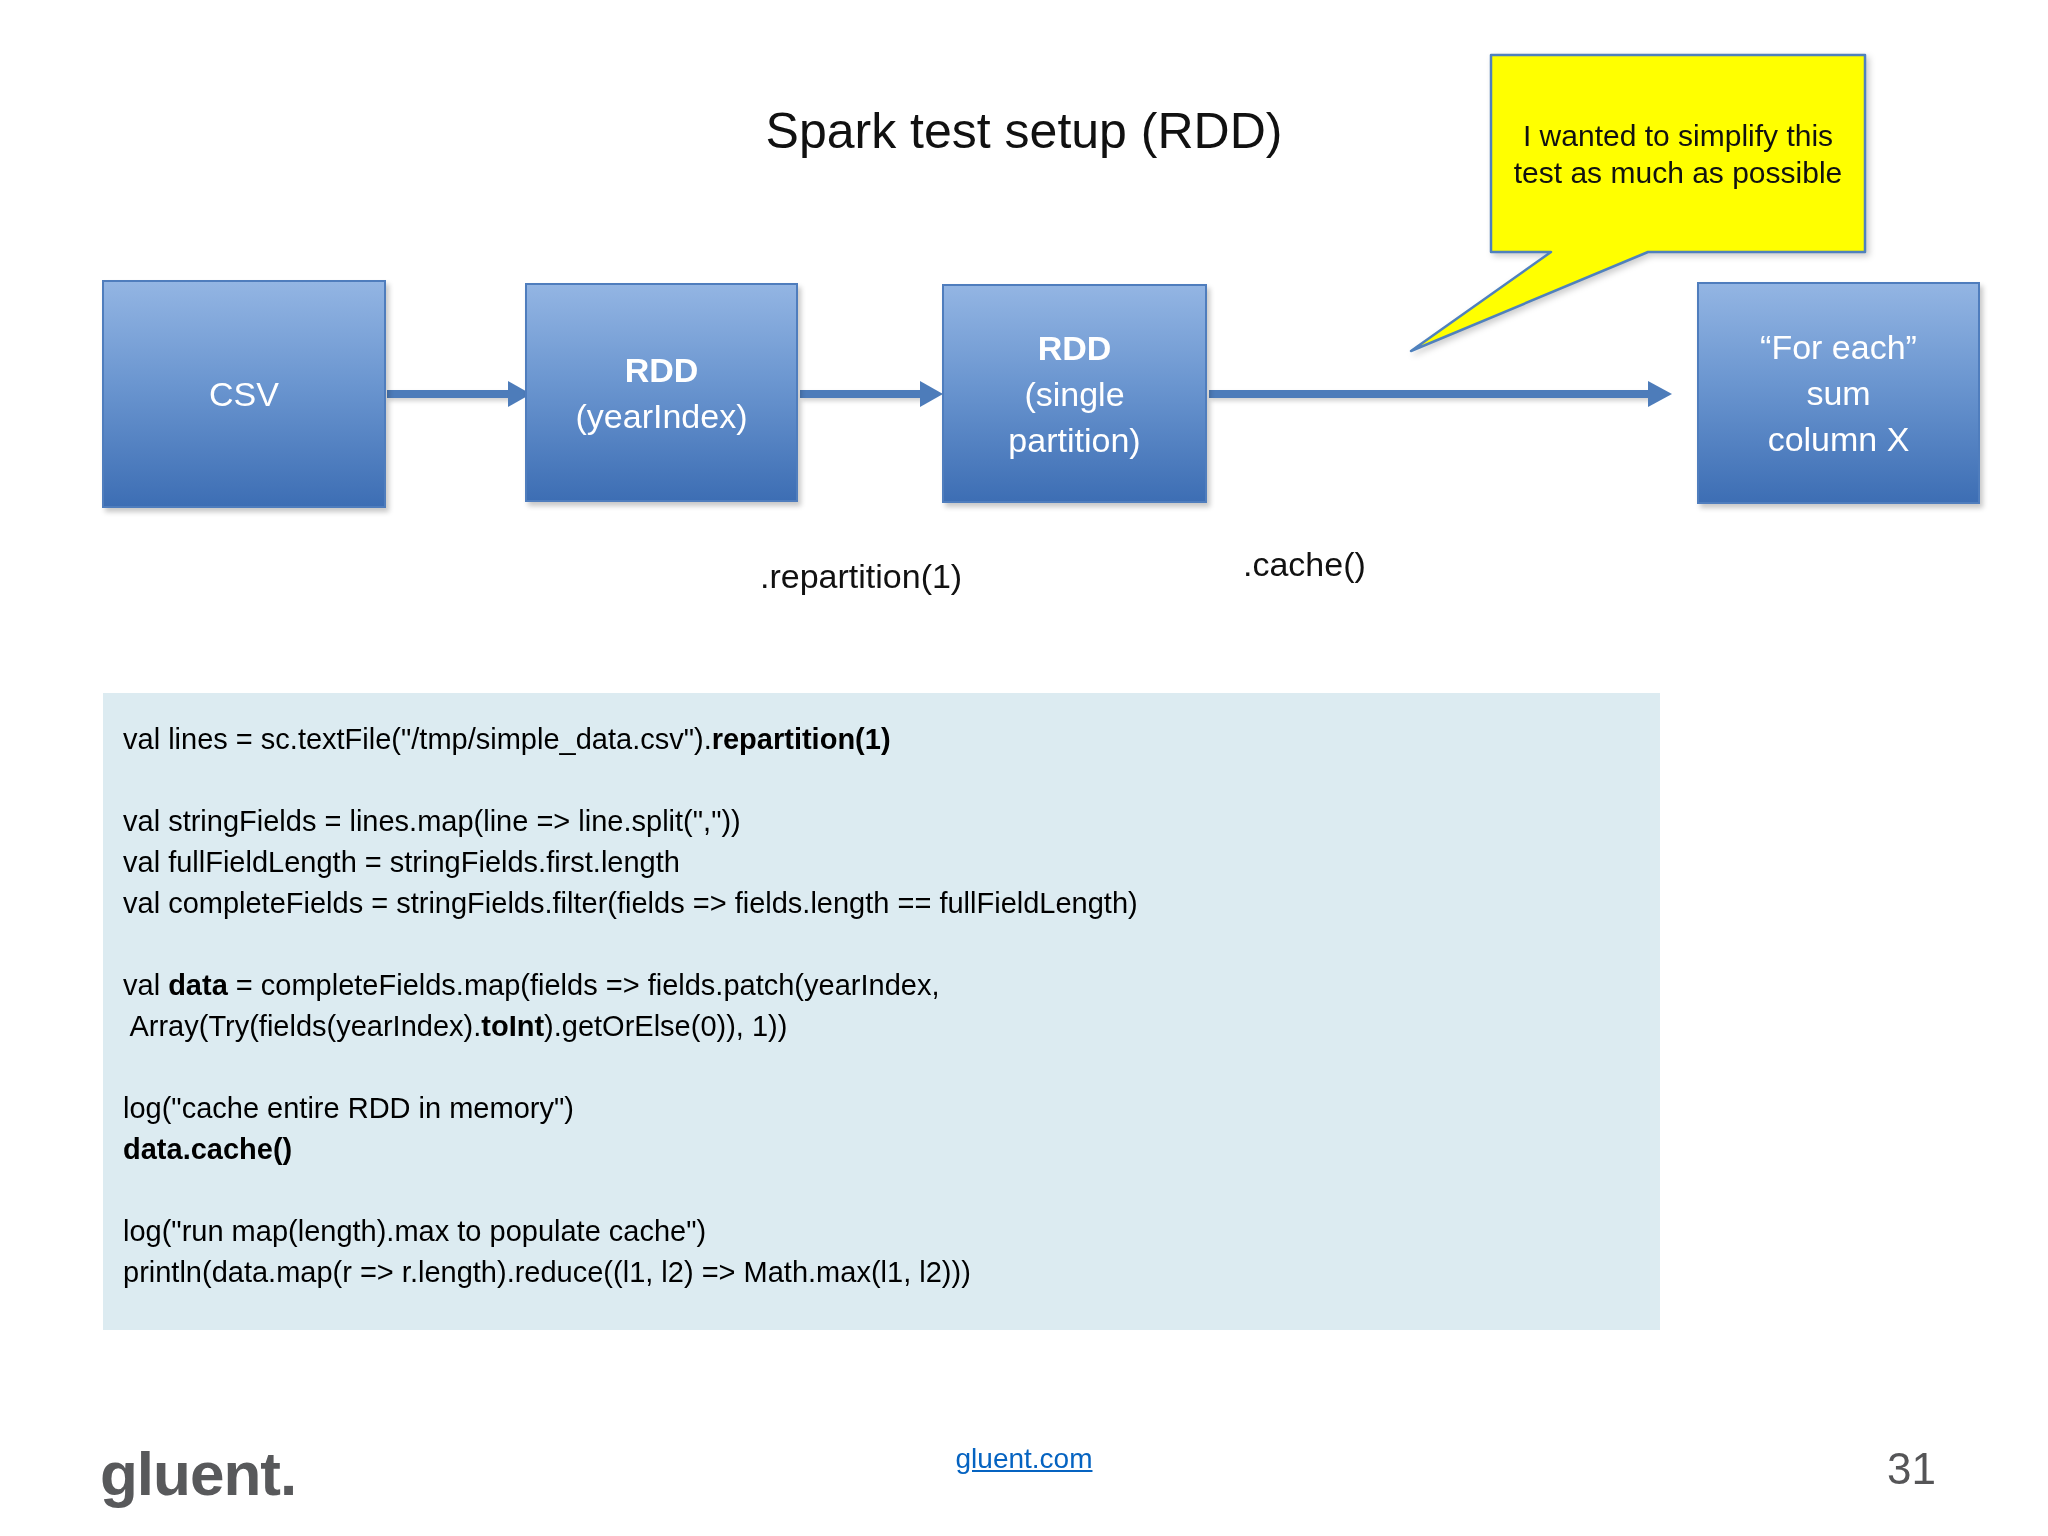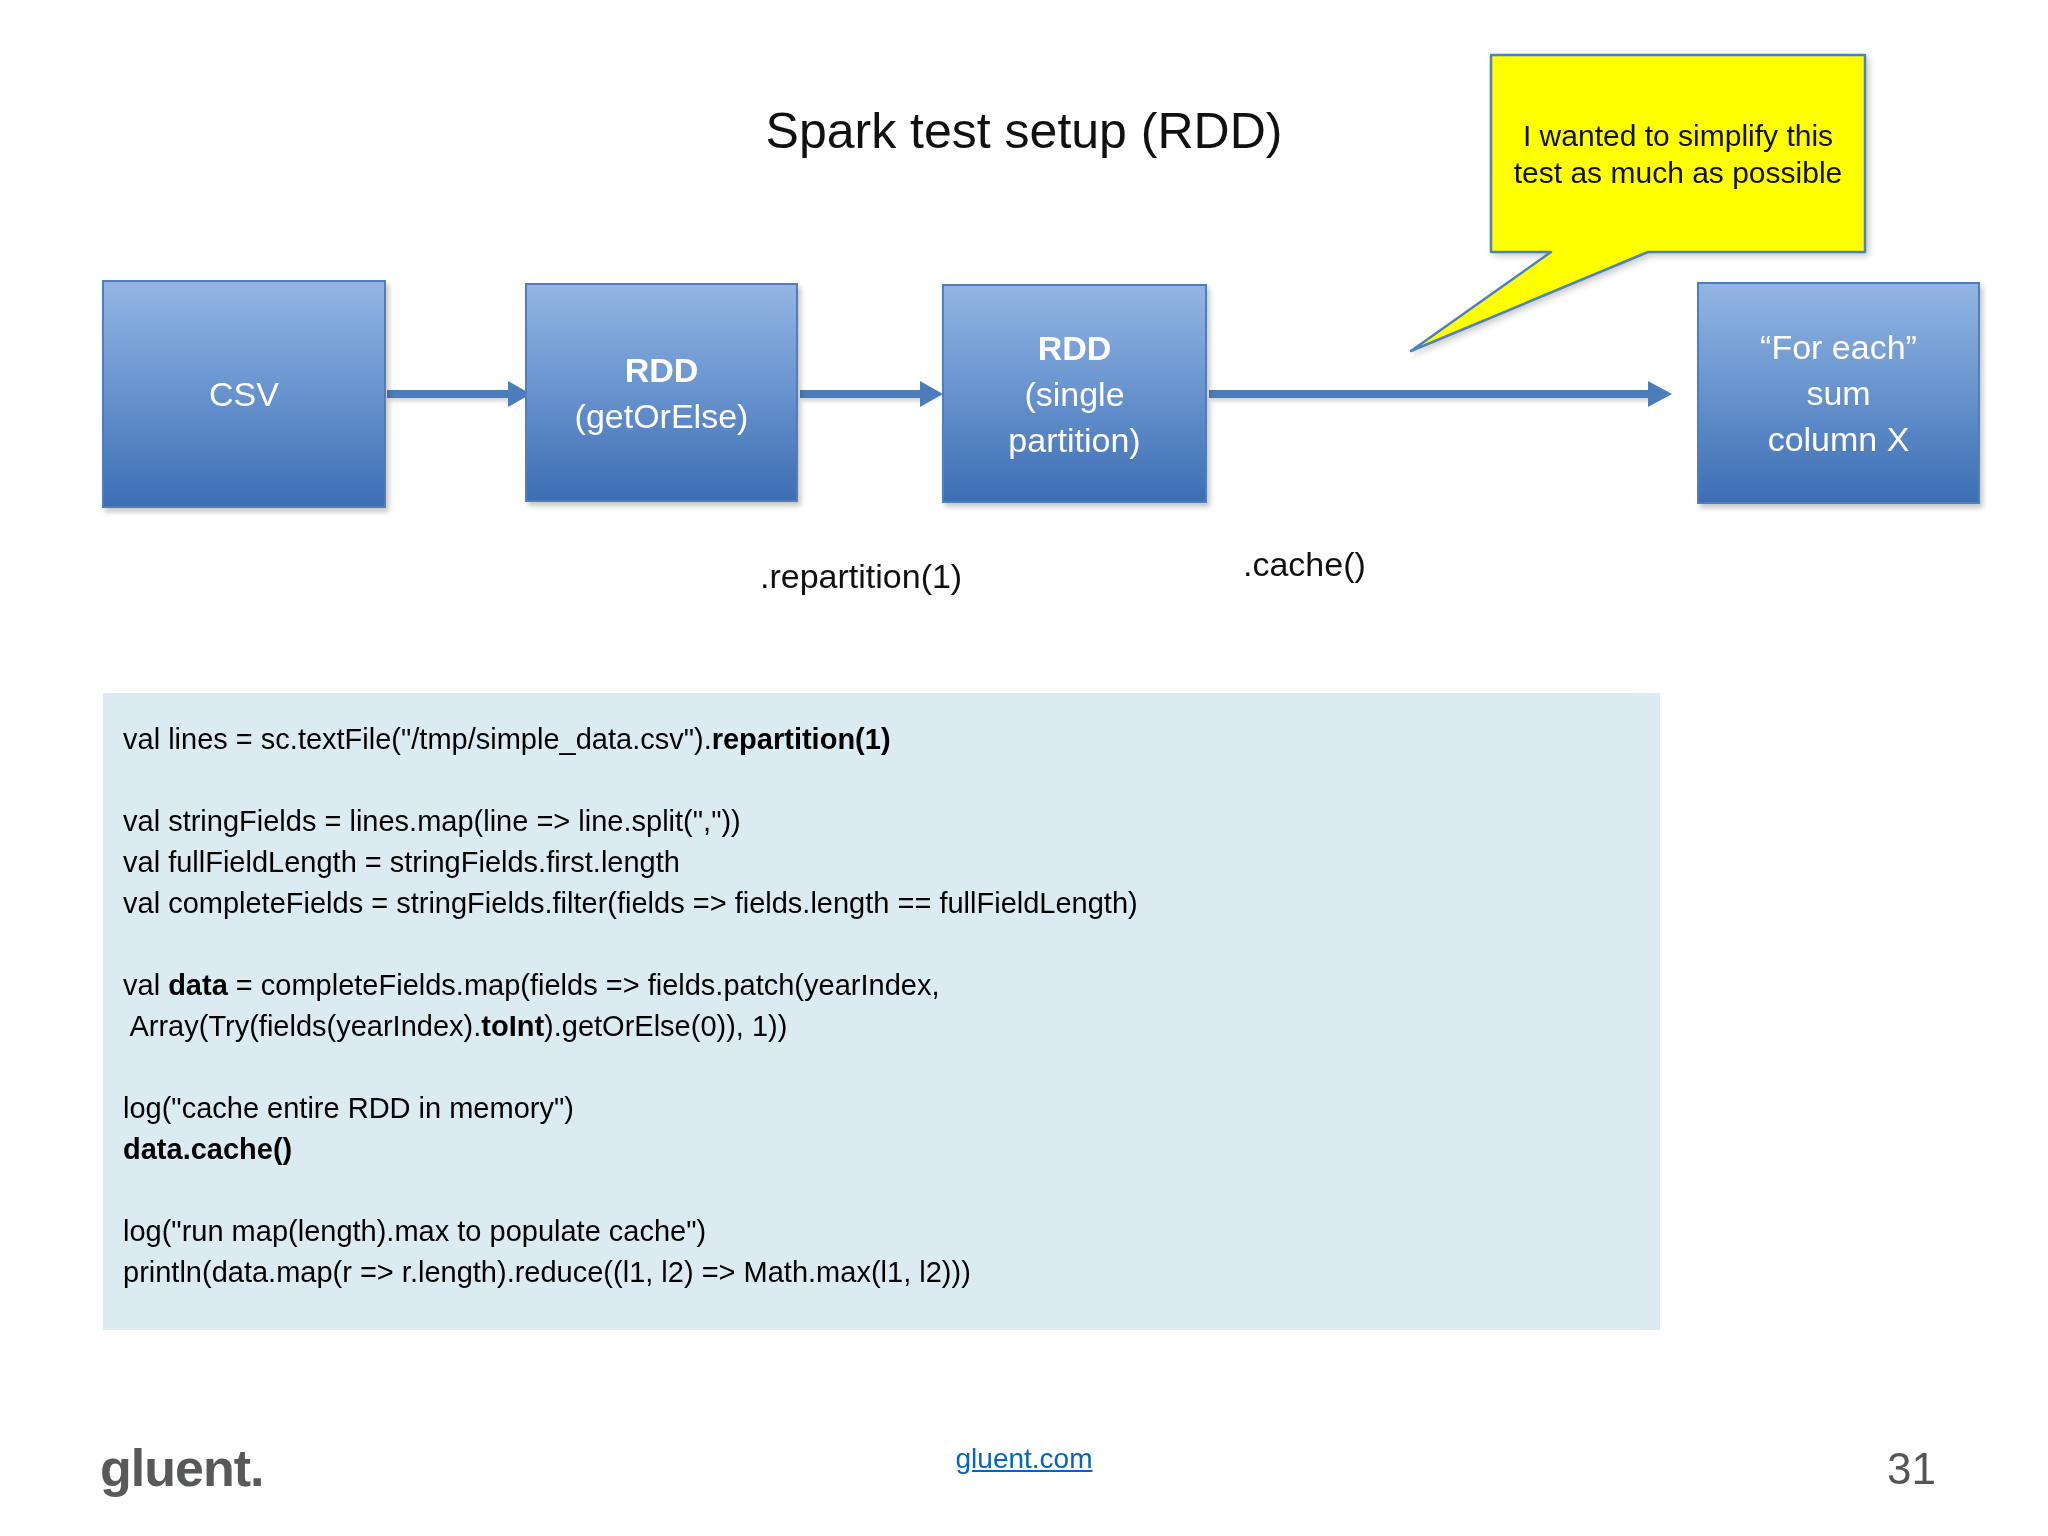--- a/index.html
+++ b/index.html
@@ -57,21 +57,21 @@
     box-sizing:border-box;
     padding:26px 20px 20px 20px;
     font-size:29px;line-height:41px;
     color:#000000;
   }
   .code-line{white-space:pre;}
   .code-line .b{font-weight:700;}
   
   .footer-logo{
     position:absolute;left:100px;top:1438px;
-    font-size:52px;font-weight:700;color:#58595b;
+    font-size:62px;font-weight:700;color:#58595b;
     letter-spacing:-1px;
   }
   .footer-link{
     position:absolute;left:0;right:0;top:1443px;
     text-align:center;font-size:28px;
   }
   .footer-link a{color:#0563c1;text-decoration:underline;pointer-events:auto;}
   .page-number{
     position:absolute;right:112px;top:1444px;
     font-size:44px;color:#555557;
@@ -105,21 +105,21 @@
   </svg>
 
   <div class="callout-text">I wanted to simplify this test as much as possible</div>
 
   <div id="box-csv" class="flow-box">
     <div class="box-line">CSV</div>
   </div>
 
   <div id="box-rdd-part" class="flow-box">
     <div class="box-line bold">RDD</div>
-    <div class="box-line">(getOrElse)</div>
+    <div class="box-line">(yearIndex)</div>
   </div>
 
   <div id="box-rdd-single" class="flow-box">
     <div class="box-line bold">RDD</div>
     <div class="box-line">(single</div>
     <div class="box-line">partition)</div>
   </div>
 
   <div id="box-foreach" class="flow-box">
     <div class="box-line">“For each”</div>

